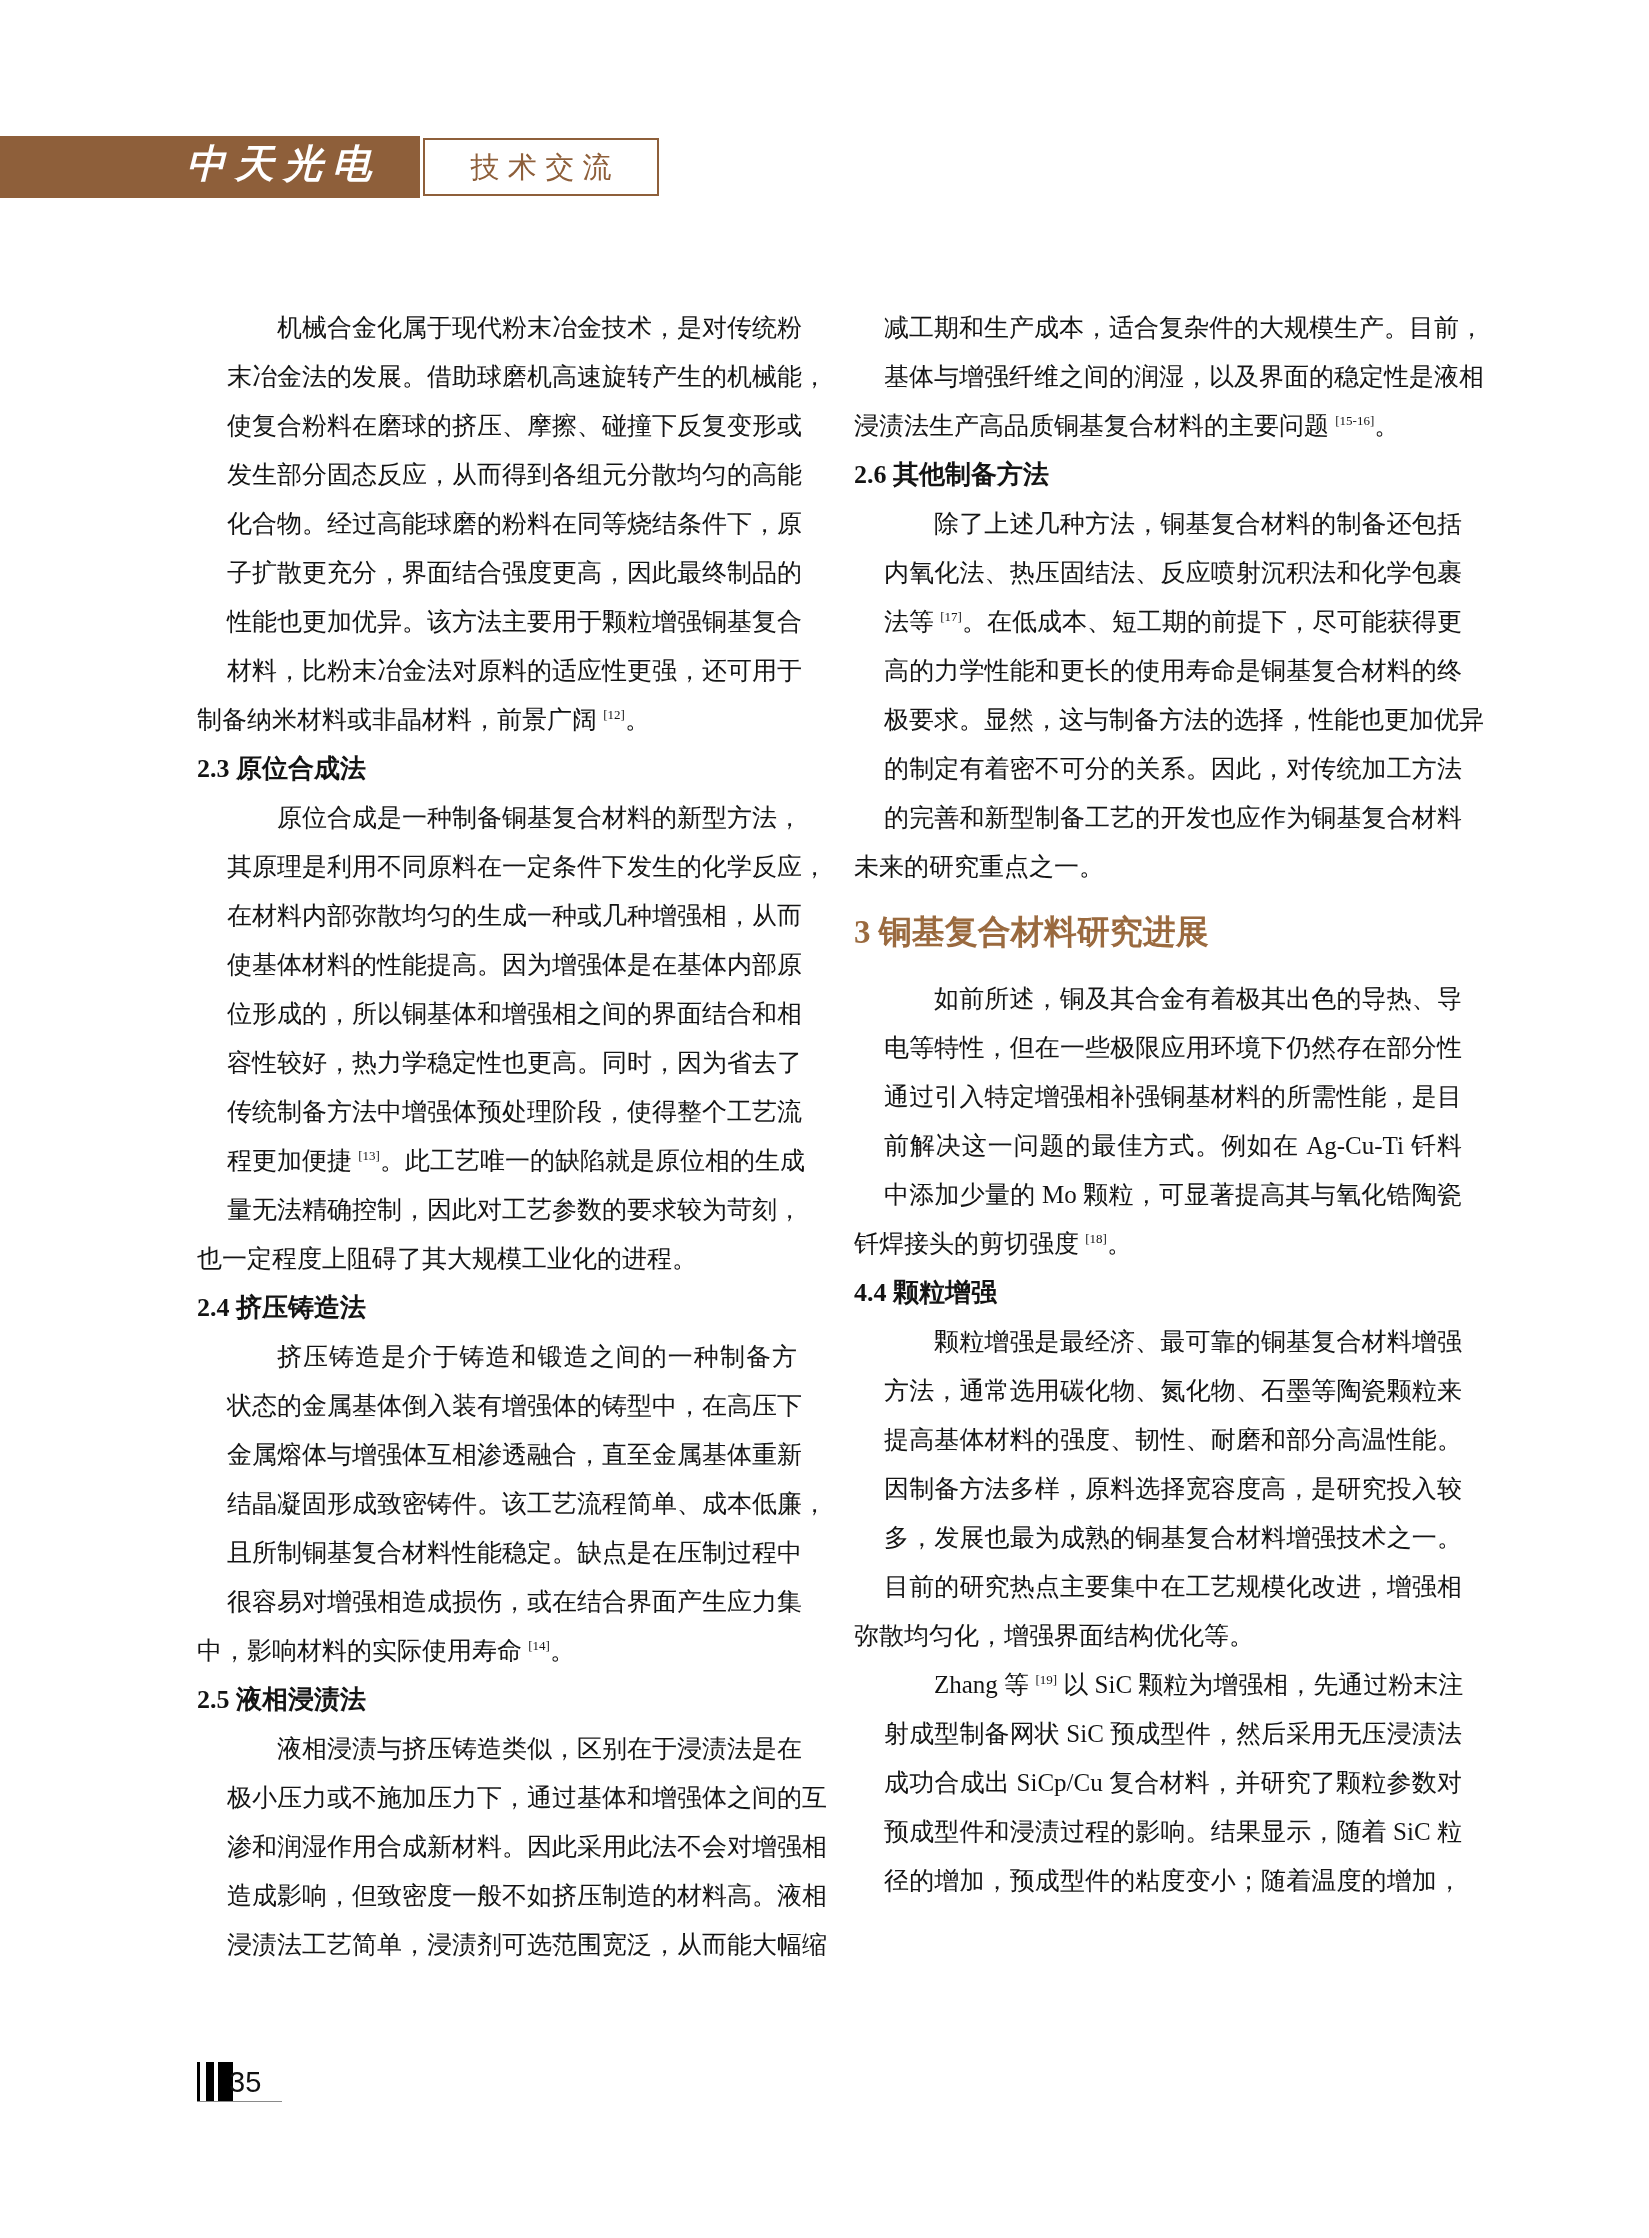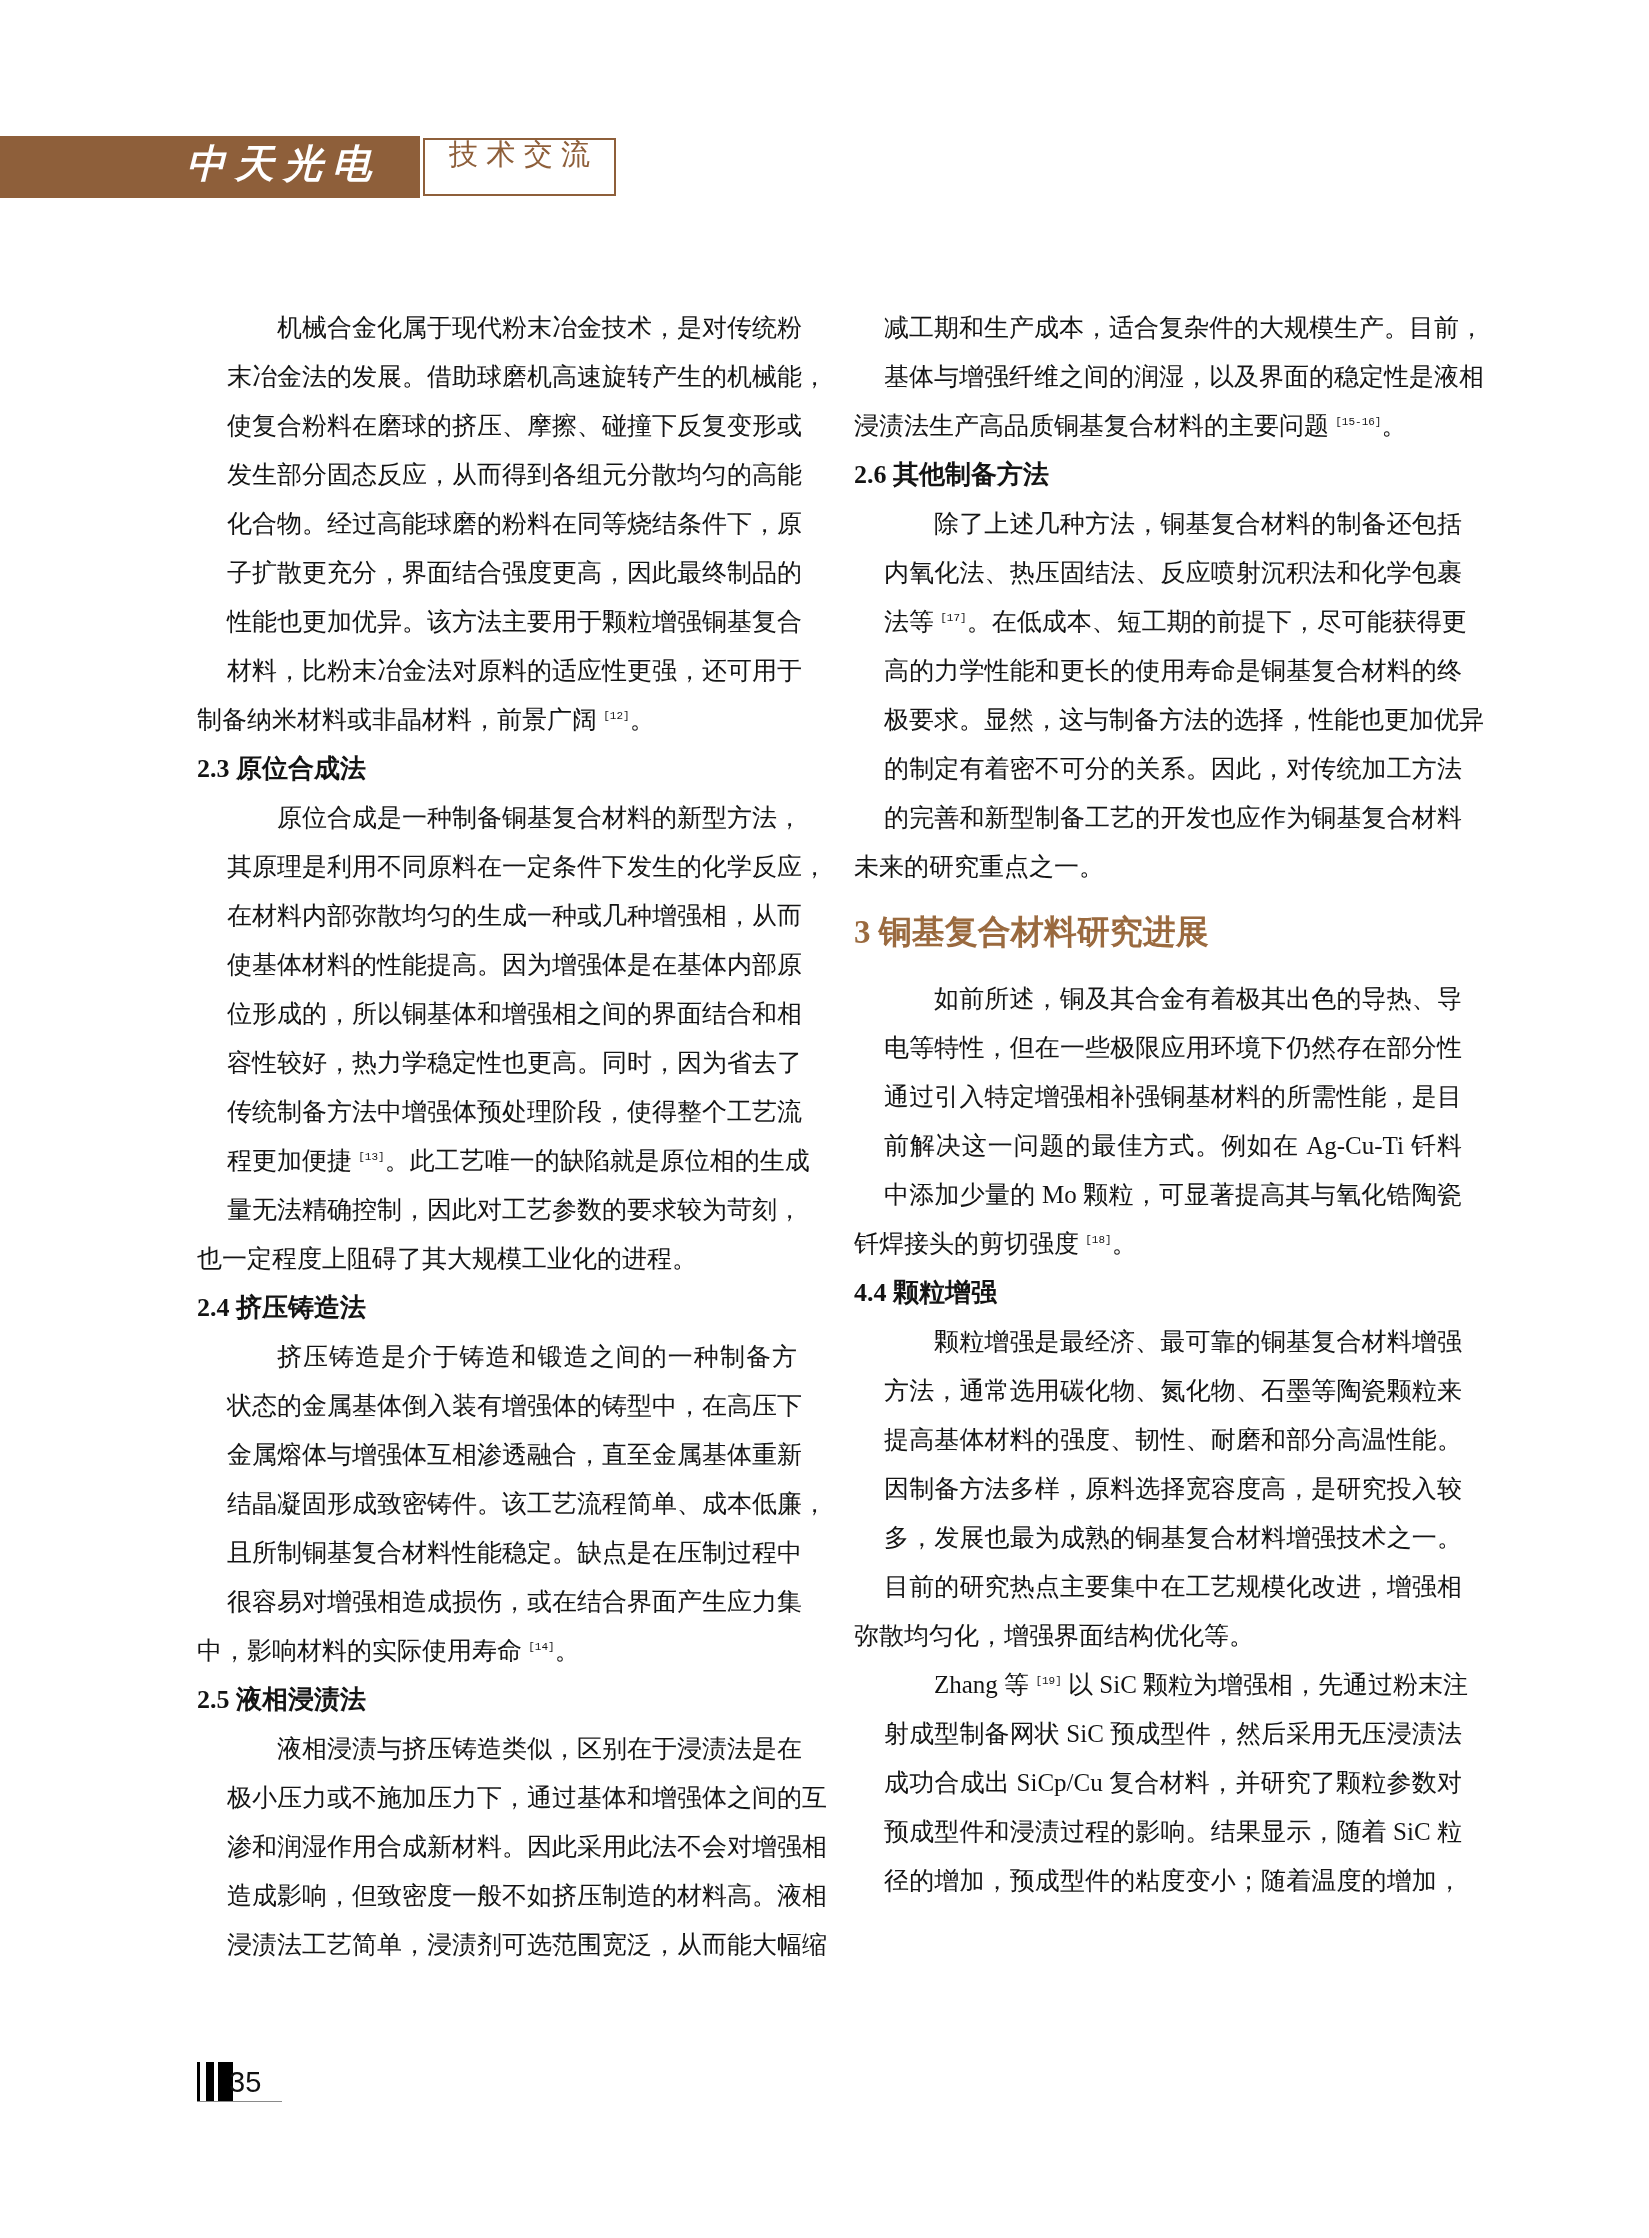--- a/index.html
+++ b/index.html
@@ -13,43 +13,43 @@
     position:absolute;left:0;top:136px;width:420px;height:62px;
     background:#8e5f3a;display:flex;align-items:center;justify-content:flex-end;
     padding-right:39px;box-sizing:border-box;
   }
   .masthead-logo{
     color:#ffffff;font-size:39px;font-weight:bold;letter-spacing:9.7px;
     font-family:Liberation Mono, monospace;font-style:italic;
     white-space:nowrap;line-height:1;
   }
   .column-label-box{
-    position:absolute;left:423px;top:138px;width:193px;height:58px;
+    position:absolute;left:423px;top:138px;width:236px;height:58px;
     background:#ffffff;border:2.1px solid #8e5f3a;box-sizing:border-box;
-    display:flex;align-items:flex-start;justify-content:center;
+    display:flex;align-items:center;justify-content:center;
   }
   .column-label-text{
     color:#8e5f3a;font-size:29px;letter-spacing:8.3px;text-indent:8.3px;
     font-family:"Liberation Sans","DejaVu Sans",sans-serif;line-height:1;
     white-space:nowrap;
   }
   
   .col{position:absolute;top:303px;}
   .col-left{left:197px;width:600px;}
   .col-right{left:854px;width:608px;}
   .ln{
     height:49px;line-height:49px;font-size:25px;
     text-align:justify;white-space:nowrap;overflow:visible;
   }
   .ln.fill{text-align-last:justify;margin-left:30px;}
   .ln.last{text-align-last:left;}
   .ln.ind{padding-left:50px;}
   .ref{
-    font-size:11px;line-height:0;vertical-align:super;
-    font-family:Liberation Mono, monospace;
+    font-size:13px;line-height:0;vertical-align:super;
+    font-family:Liberation Serif, serif;
   }
   .h2{
     height:49px;line-height:49px;font-size:26px;font-weight:bold;
     text-align:left;white-space:nowrap;
   }
   .h1-brown{
     height:83px;line-height:83px;font-size:33px;font-weight:bold;
     color:#9a6a3f;text-align:left;white-space:nowrap;
   }
   

